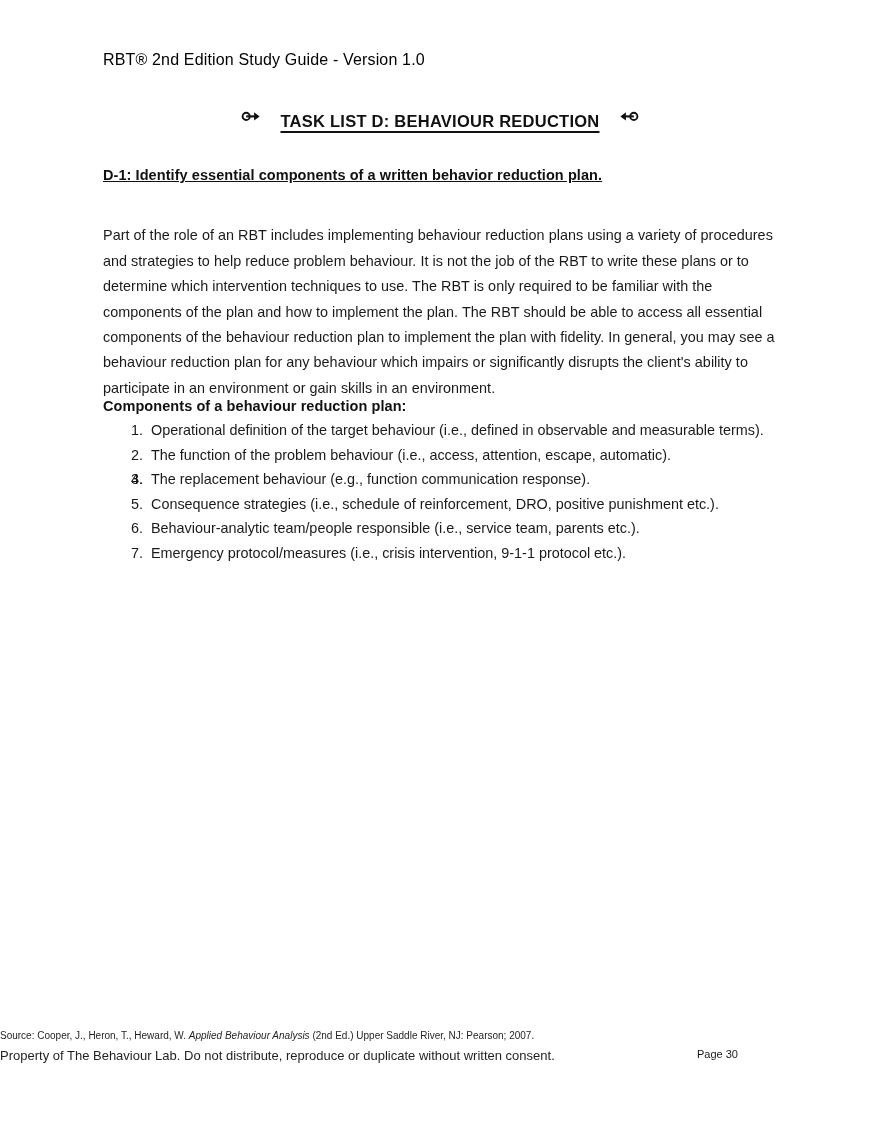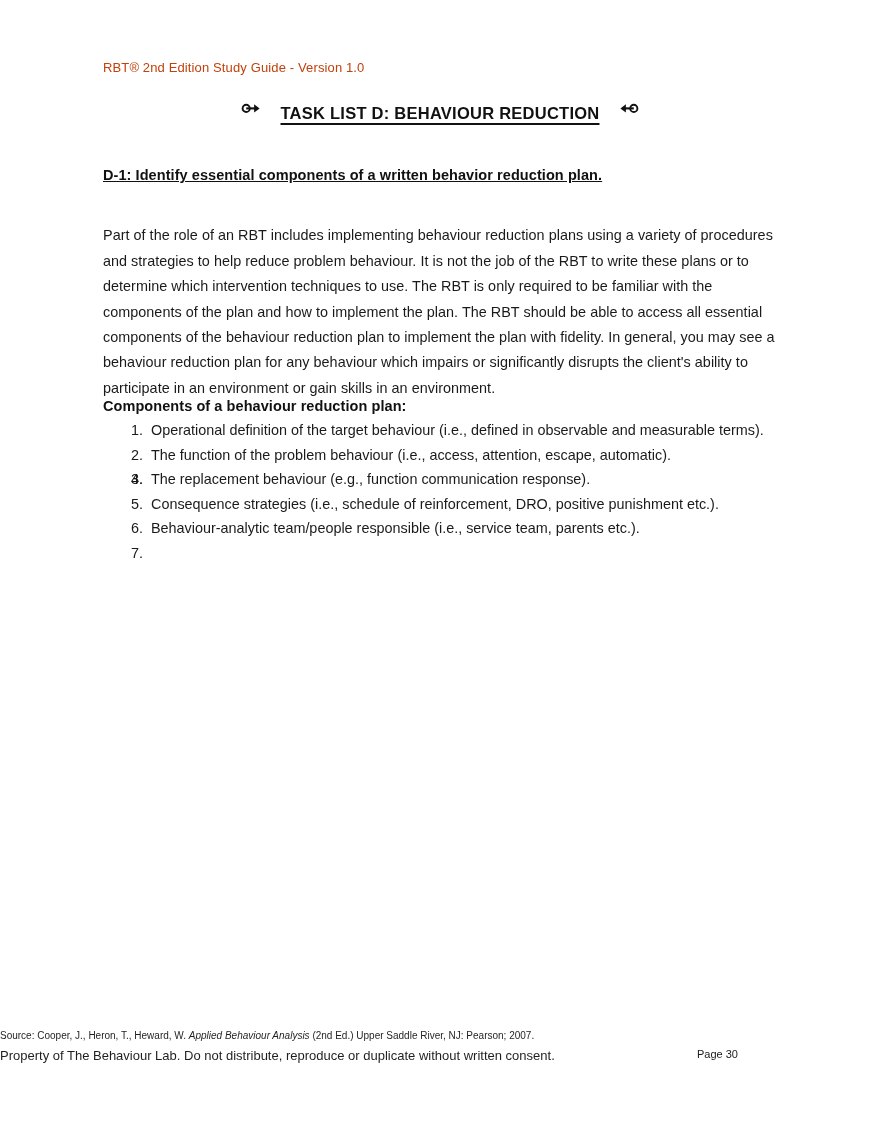--- a/index.html
+++ b/index.html
@@ -20,34 +20,34 @@
     position: absolute;
     inset: 0;
     background: #ffffff;
     overflow: hidden;
   }
 
   
   .doc-header {
     position: absolute;
     left: 103px;
-    top: 60px;
-    font-size: 13px;
+    top: 52px;
+    font-size: 16px;
     line-height: 16px;
-    color: #c2410c;
+    color: #000000;
     letter-spacing: 0.01em;
     white-space: nowrap;
   }
 
   
   .title-row {
     position: absolute;
     left: 0;
     right: 0;
-    top: 104px;
+    top: 112px;
     display: flex;
     align-items: center;
     justify-content: center;
     gap: 16px;
   }
   .title-text {
     font-size: 16.5px;
     font-weight: bold;
     letter-spacing: 0.015em;
     color: #111111;
@@ -202,20 +202,21 @@
     <li>
       <span class="num">5.</span>
       <span>Consequence strategies (i.e., schedule of reinforcement, DRO, positive punishment etc.).</span>
     </li>
     <li>
       <span class="num">6.</span>
       <span>Behaviour-analytic team/people responsible (i.e., service team, parents etc.).</span>
     </li>
     <li>
       <span class="num">7.</span>
+      <span>Emergency protocol/measures (i.e., crisis intervention, 9-1-1 protocol etc.).</span>
     </li>
   </ol>
 
   <div class="source-line">
     <span>Source: Cooper, J., Heron, T., Heward, W. </span><span class="ital">Applied Behaviour Analysis</span><span> (2nd Ed.) Upper Saddle River, NJ: Pearson; 2007.</span>
   </div>
 
   <div class="property-line">Property of The Behaviour Lab. Do not distribute, reproduce or duplicate without written consent.</div>
 
   <div class="page-number">Page 30</div>

